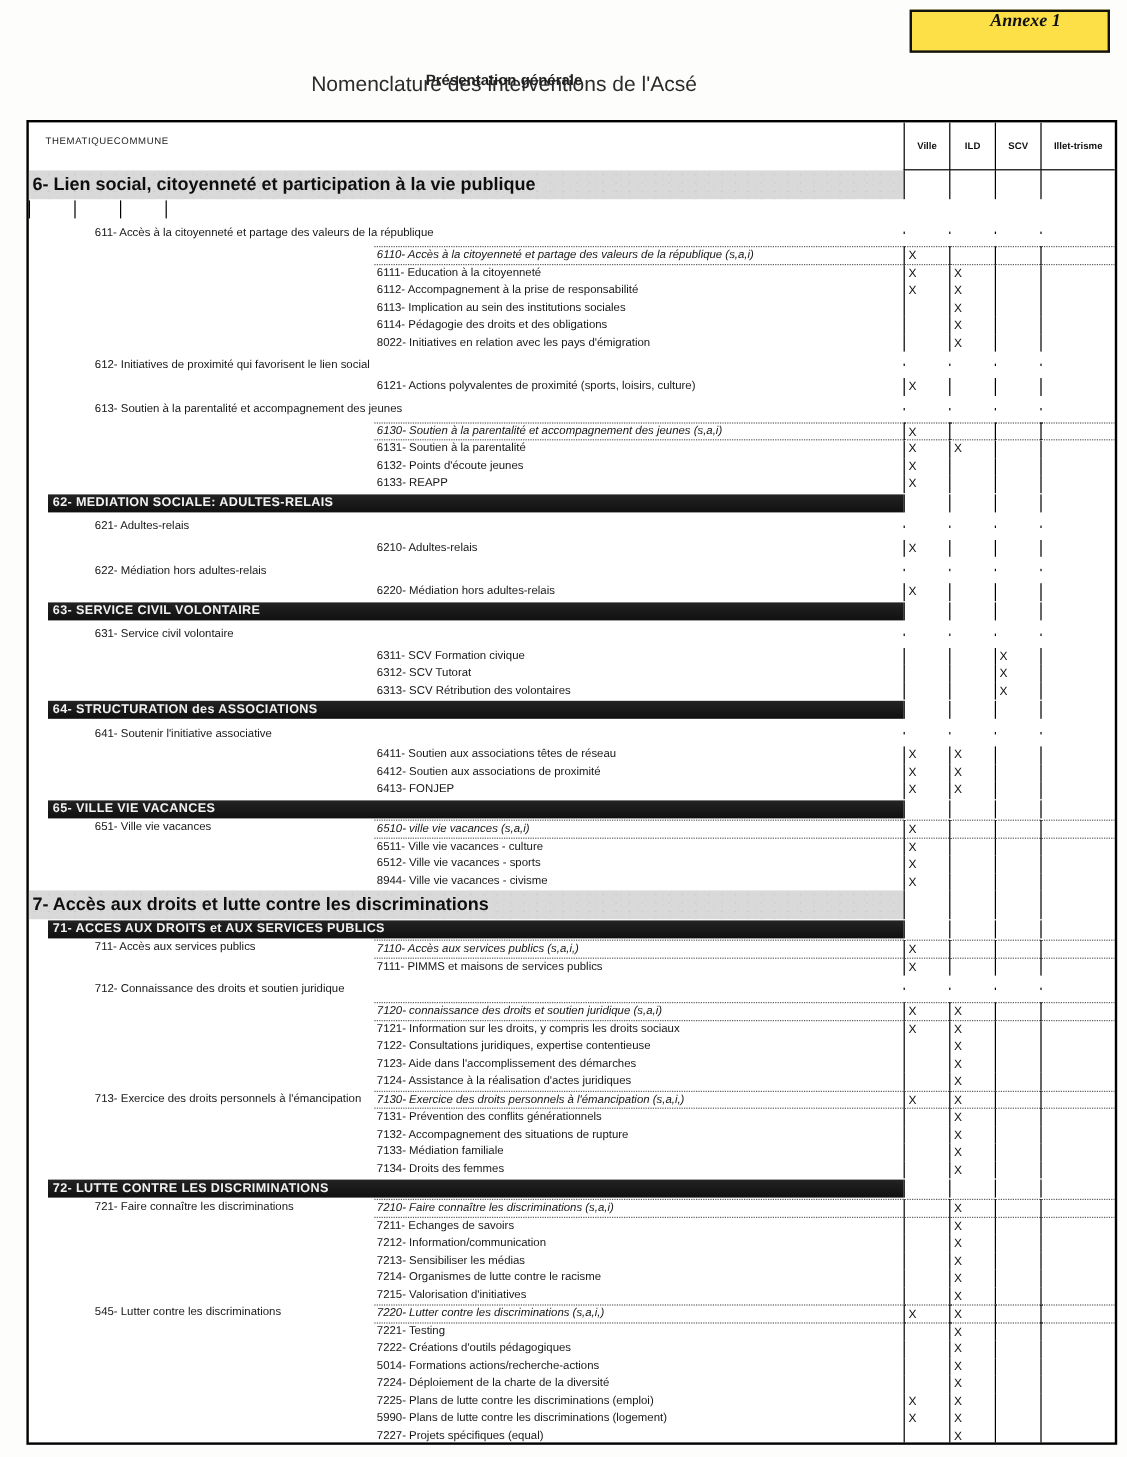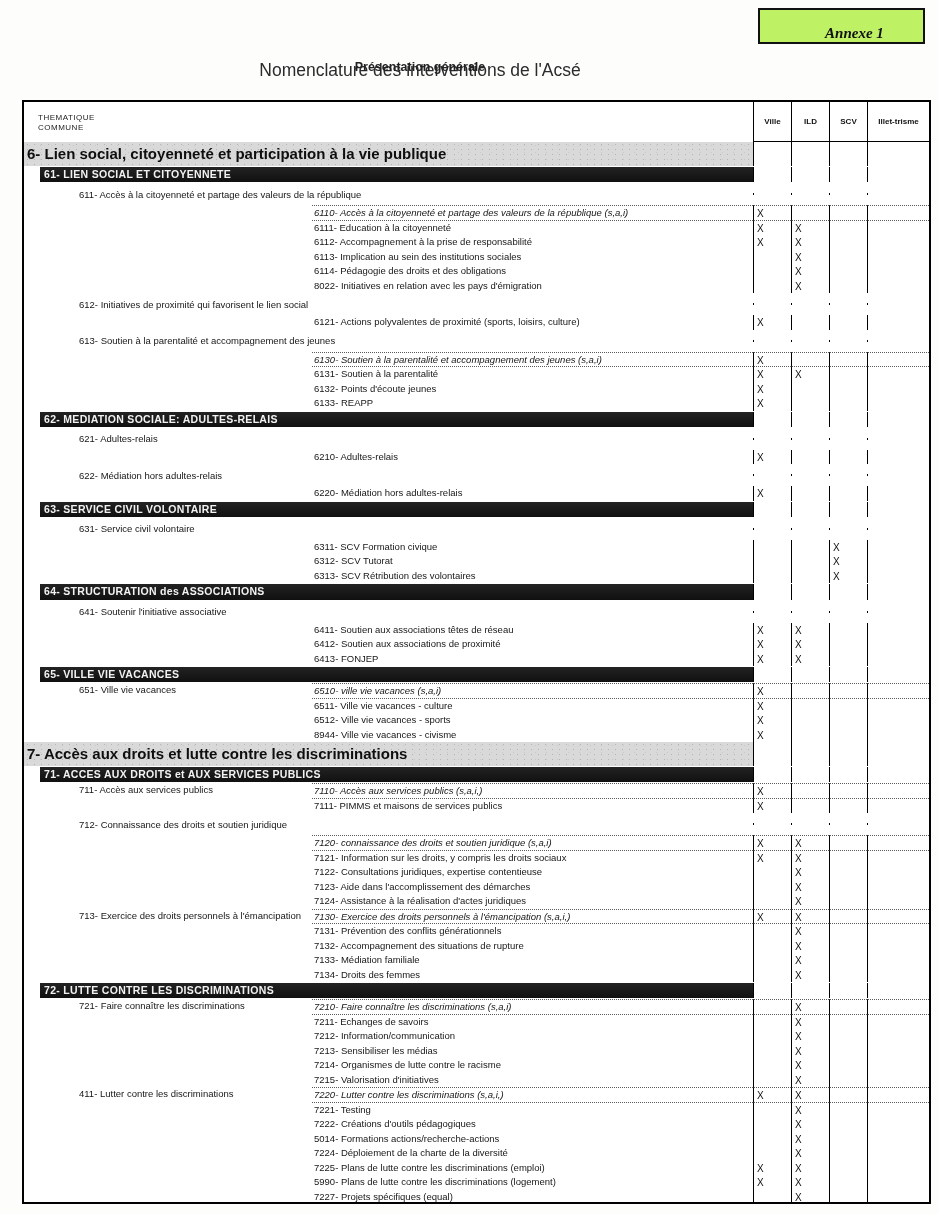--- a/index.html
+++ b/index.html
@@ -11,22 +11,22 @@
     color: #1c1c1c;
     position: relative;
     overflow: hidden;
   }
   .doc-title {
     position: absolute; left: 110px; top: 12px; width: 620px;
     text-align: center; font-size: 17.5px; color: #2b2b2b; margin-top: 48px;
   }
   .annexe-box {
     position: absolute; left: 758px; top: 8px; width: 167px; height: 36px;
-    border: 2px solid #111; background: #bef264;
-    display: flex; align-items: flex-end; justify-content: center;
+    border: 2px solid #111; background: #fde047;
+    display: flex; align-items: flex-start; justify-content: center;
     font-family: "Liberation Serif", serif;
     font-style: italic; font-weight: bold; font-size: 15px; color: #111; padding-left: 26px;
   }
   .doc-subtitle {
     position: absolute; left: 110px; top: 60px; width: 620px;
     text-align: center; font-weight: bold; font-size: 12.5px; color: #222;
   }
   .table {
     position: absolute; left: 22px; top: 100px; width: 909px; height: 1104px;
     border: 2px solid #000; background: #fff;
@@ -34,21 +34,21 @@
   }
   .thead, .trow { display: flex; align-items: stretch; }
   .main { flex: 1 1 auto; display: flex; min-width: 0; }
   .cell {
     flex: none; width: 38px; border-left: 1px solid #000;
     padding: 2px 0 0 3px; font-size: 10px; color: #111;
   }
   .cell.c3 { width: 62px; }
   
   .thead { height: 40px; }
-  .hmain { flex-direction: column; padding: 11px 0 0 14px; font-size: 8px; letter-spacing: 0.5px; color: #222; }
+  .hmain { flex-direction: row; padding: 11px 0 0 14px; font-size: 8px; letter-spacing: 0.5px; color: #222; }
   .hmain div { line-height: 1.3; }
   .hcell {
     display: flex; align-items: center; justify-content: center; text-align: center;
     font-size: 8px; padding: 4px 2px; border-bottom: 1px solid #000; font-weight: bold;
   }
   
   .trow { min-height: 14.5px; }
   .trow.gonly { min-height: 22px; align-items: center; }
   .trow.banner { min-height: 15px; margin: 1px 0; }
   .trow.section { min-height: 23px; }
@@ -96,23 +96,20 @@
       <div class="trow section">
         <div class="main">
           <div class="section-bar">6- Lien social, citoyenneté et participation à la vie publique</div>
         </div>
         <div class="cell c0"></div>
         <div class="cell c1"></div>
         <div class="cell c2"></div>
         <div class="cell c3"></div>
       </div>
       <div class="trow banner">
-        <div class="main">
-          <div class="banner-bar">61- LIEN SOCIAL ET CITOYENNETE</div>
-        </div>
         <div class="cell c0"></div>
         <div class="cell c1"></div>
         <div class="cell c2"></div>
         <div class="cell c3"></div>
       </div>
       <div class="trow row gonly">
         <div class="main">
           <div class="g">611- Accès à la citoyenneté et partage des valeurs de la république</div>
           <div class="i"></div>
         </div>
@@ -659,21 +656,21 @@
           <div class="g"></div>
           <div class="i">7215- Valorisation d'initiatives</div>
         </div>
         <div class="cell c0"></div>
         <div class="cell c1">X</div>
         <div class="cell c2"></div>
         <div class="cell c3"></div>
       </div>
       <div class="trow row sai">
         <div class="main">
-          <div class="g">411- Lutter contre les discriminations</div>
+          <div class="g">545- Lutter contre les discriminations</div>
           <div class="i">7220- Lutter contre les discriminations (s,a,i,)</div>
         </div>
         <div class="cell c0">X</div>
         <div class="cell c1">X</div>
         <div class="cell c2"></div>
         <div class="cell c3"></div>
       </div>
       <div class="trow row">
         <div class="main">
           <div class="g"></div>

